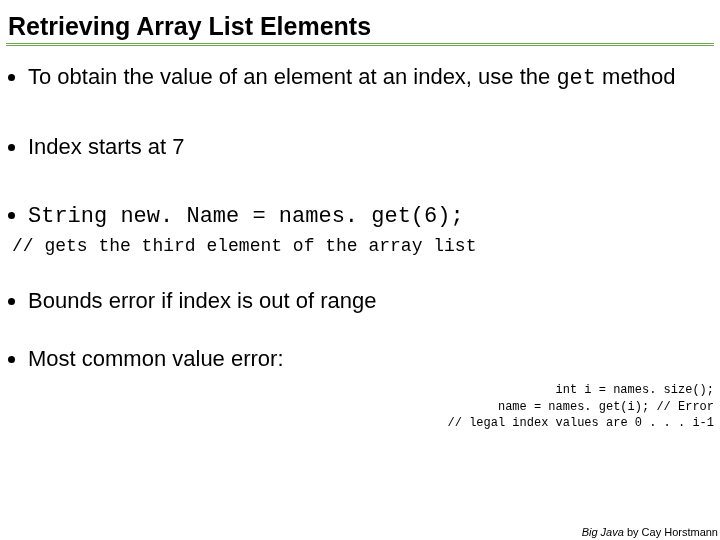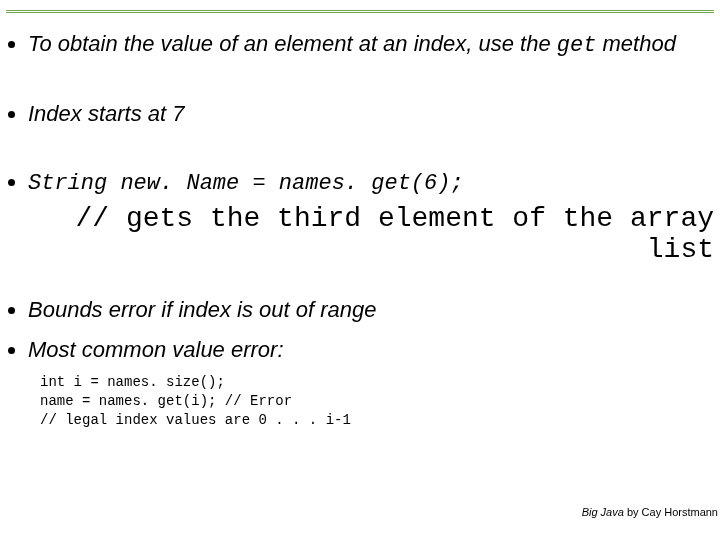--- a/index.html
+++ b/index.html
@@ -34,61 +34,61 @@
   ul.body {
     list-style: disc;
     margin: 0 0 0 22px;
     padding: 0;
   }
   ul.body > li {
     margin-bottom: 34px;
     font-size: 22px;
     line-height: 1.55;
     color: #000;
-    font-style: italic;
   }
   ul.body > li.tight { margin-bottom: 8px; }
-  ul.body > li.medium { margin-bottom: 6px; }
+  ul.body > li.medium { margin-bottom: 24px; }
   .mono {
     font-family: "Courier New", Courier, monospace;
   }
   .comment-line {
     font-family: "Courier New", Courier, monospace;
-    font-size: 28px;
+    font-size: 18px;
     color: #000;
     margin-left: 6px;
     margin-top: -6px;
     margin-bottom: 28px;
-    text-align: right;
   }
   .codeblock {
     font-family: "Courier New", Courier, monospace;
-    font-size: 14px;
+    font-size: 12px;
     color: #000;
     white-space: pre;
     margin-left: 34px;
     margin-top: -2px;
     line-height: 1.35;
+    text-align: right;
   }
   .footer {
     position: absolute;
     right: 2px;
-    bottom: 20px;
+    bottom: 0;
     text-align: right;
     font-size: 11px;
     line-height: 1.25;
     color: #000;
   }
   .footer .book { font-style: italic; }
 </style>
 </head>
 <body>
 
 <div class="slide">
 
+  <div class="title">Retrieving Array List Elements</div>
   <hr class="title-rule">
 
   <ul class="body">
 
     <li>
       <span>To obtain the value of an element at an index, use the </span><span class="mono">get</span><span> method</span>
     </li>
 
     <li>
       <span>Index starts at 7</span>

